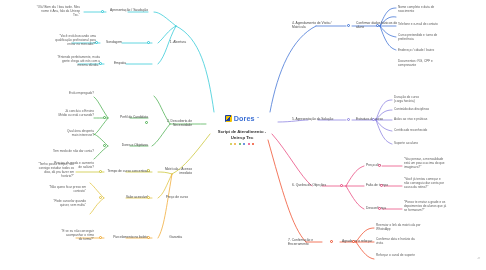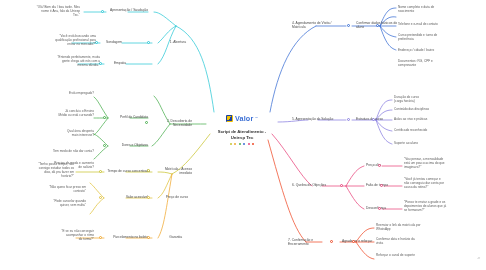--- a/index.html
+++ b/index.html
@@ -185,21 +185,21 @@
       <path d="M340,242 L356,242" stroke="#ef4b28"></path>
       <path d="M356,242 C364,230 368,228 374,228" stroke="#ef4b28"></path>
       <path d="M356,242 L374,242" stroke="#ef4b28"></path>
       <path d="M356,242 C364,254 368,258 374,259" stroke="#ef4b28"></path>
     </g>
   </svg>
 
   <div id="center-node">
     <span class="logo-plate">
       <span class="logo-mark"></span>
-      <span class="logo-word">Valor</span>
+      <span class="logo-word">Dores</span>
       <span class="logo-tm">™</span>
     </span>
     <div id="center-title">Script de Atendimento -
 Uniesp Tec</div>
     <div id="color-dots">
       <i style="background:#c9c433"></i>
       <i style="background:#f0a830"></i>
       <i style="background:#4caf50"></i>
       <i style="background:#3b6fd4"></i>
       <i style="background:#e8467c"></i>

